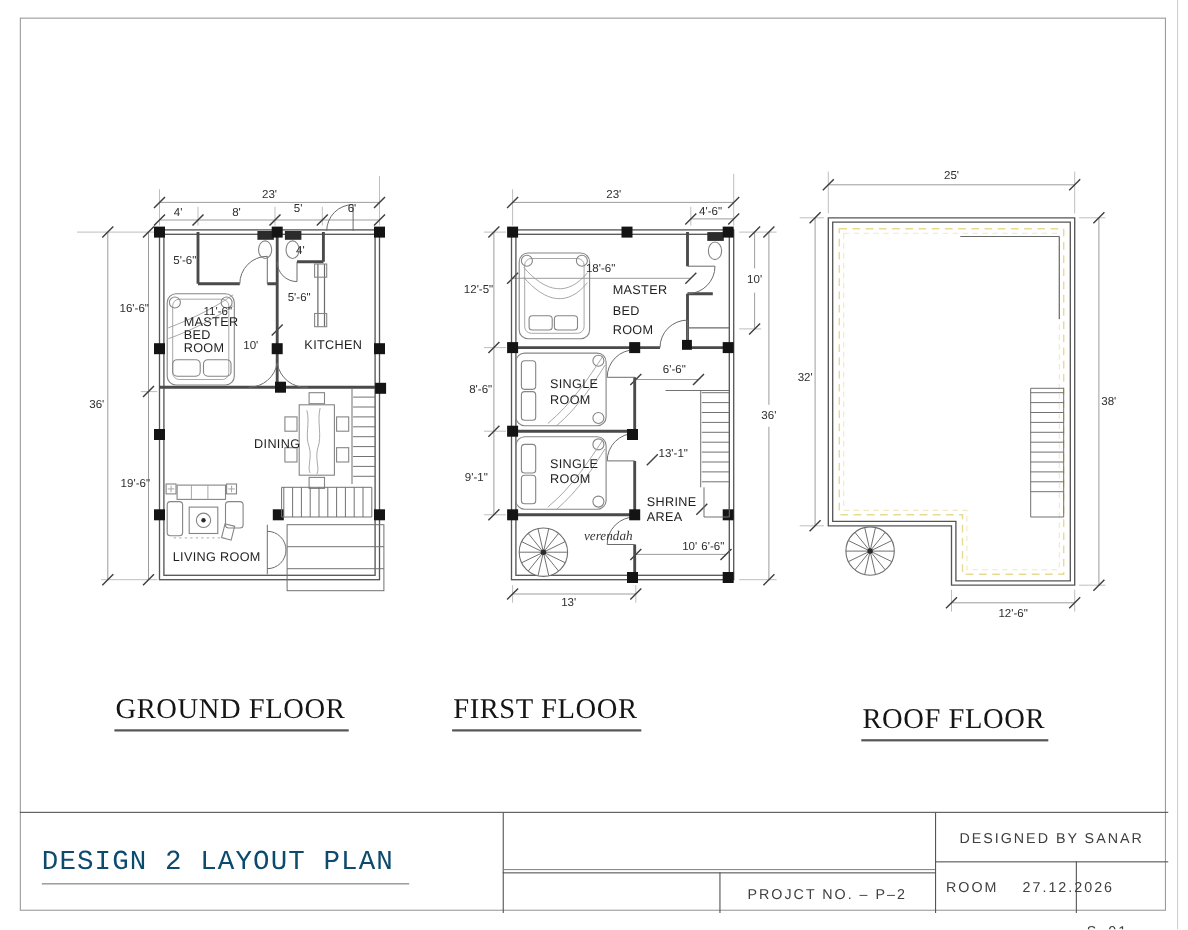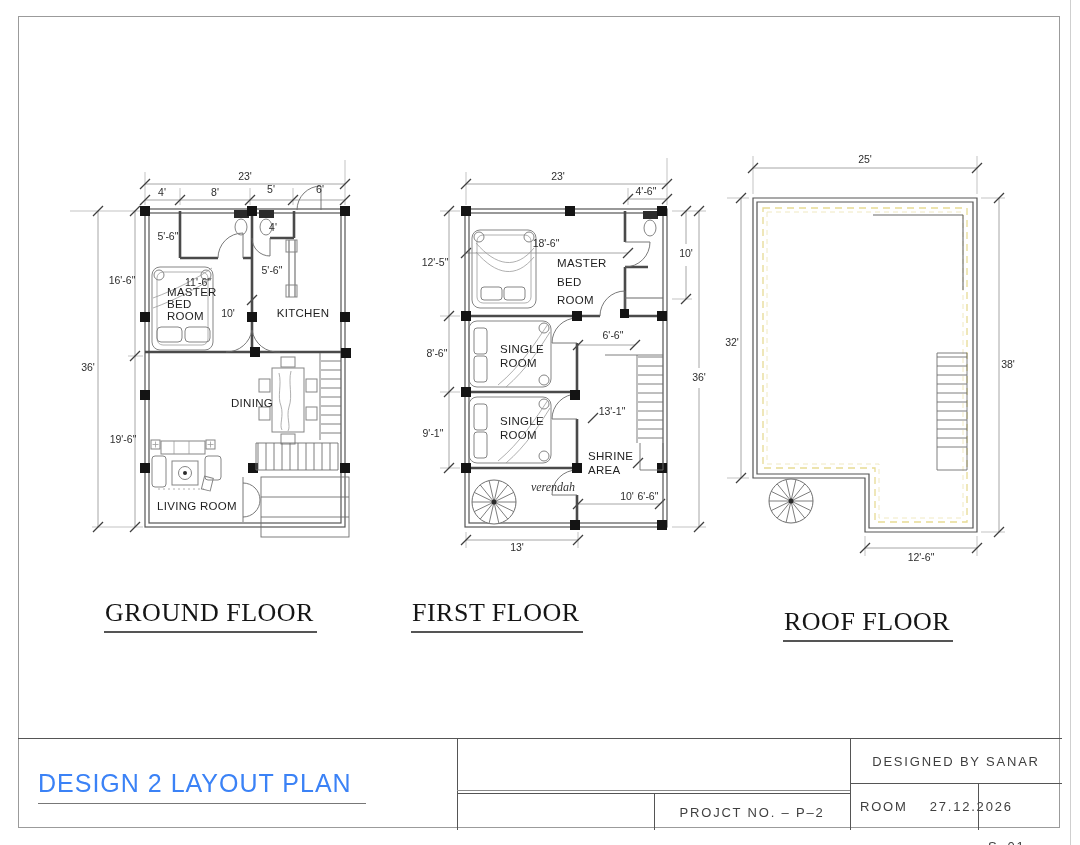--- a/index.html
+++ b/index.html
@@ -26,29 +26,29 @@
   .parap{fill:none;stroke:var(--parapet,#e7db94);stroke-width:1.3;stroke-dasharray:7 5;}
   .parap2{fill:none;stroke:var(--parapet2,#f0e9c2);stroke-width:1;stroke-dasharray:5 4;}
   .dash{stroke-dasharray:2 3;}
   text.d{font:10.5px "Liberation Sans",sans-serif;fill:#2e2e2e;}
   text.r{font:11.5px "Liberation Sans",sans-serif;fill:#1f1f1f;letter-spacing:.3px;}
   text.rs{font:italic 12px "Liberation Serif",serif;fill:#333;}
   .tm{text-anchor:middle;}
 
   .floor-title{position:absolute;font-family:"Liberation Serif",serif;font-size:26px;
         color:#151515;letter-spacing:.5px;}
-  .floor-title span{display:inline-block;border-bottom:2px solid #555;padding:0 3px 3px 1px;}
+  .floor-title span{display:inline-block;border-bottom:2px solid #555;padding:0 3px 3px 1px;margin-top:32px;}
 
   #titleblock{position:absolute;left:18px;top:738px;width:1044px;height:91px;
         border-top:1.2px solid #555;box-sizing:border-box;color:#3f3f3f;}
   .tb-cell{position:absolute;display:flex;align-items:center;justify-content:center;
         font-size:13px;letter-spacing:1.8px;white-space:nowrap;}
   .tb-line{position:absolute;background:#555;}
-  #tb-main-title{position:absolute;left:20px;top:30px;font-family:Liberation Sans, sans-serif;
-        font-size:25px;letter-spacing:1px;color:#3b82f6;}
+  #tb-main-title{position:absolute;left:20px;top:30px;font-family:Liberation Mono, monospace;
+        font-size:25px;letter-spacing:1px;color:#0c4a6e;}
   #tb-main-title span{display:inline-block;border-bottom:1.5px solid #777;padding:0 14px 5px 0;}
 </style>
 </head>
 <body>
 
 <div id="page">
   <div id="sheet-border"></div>
 
   <svg width="1080" height="845" viewBox="0 0 1080 845">
 

